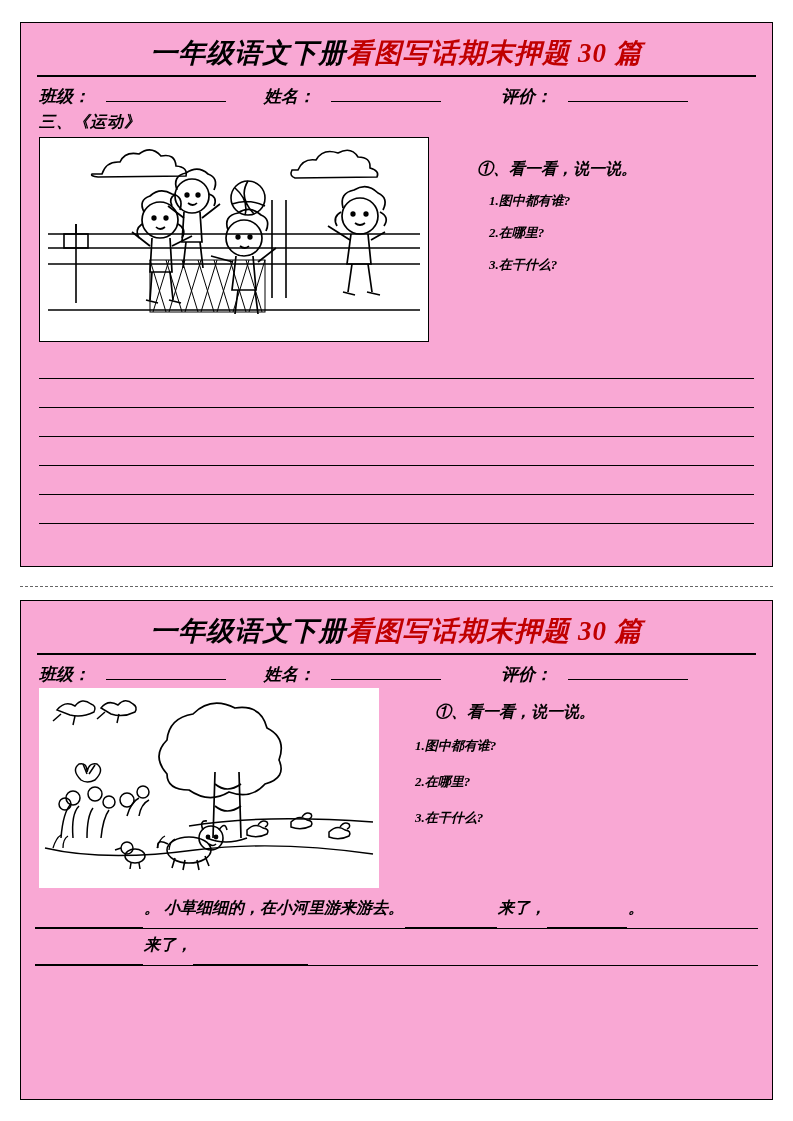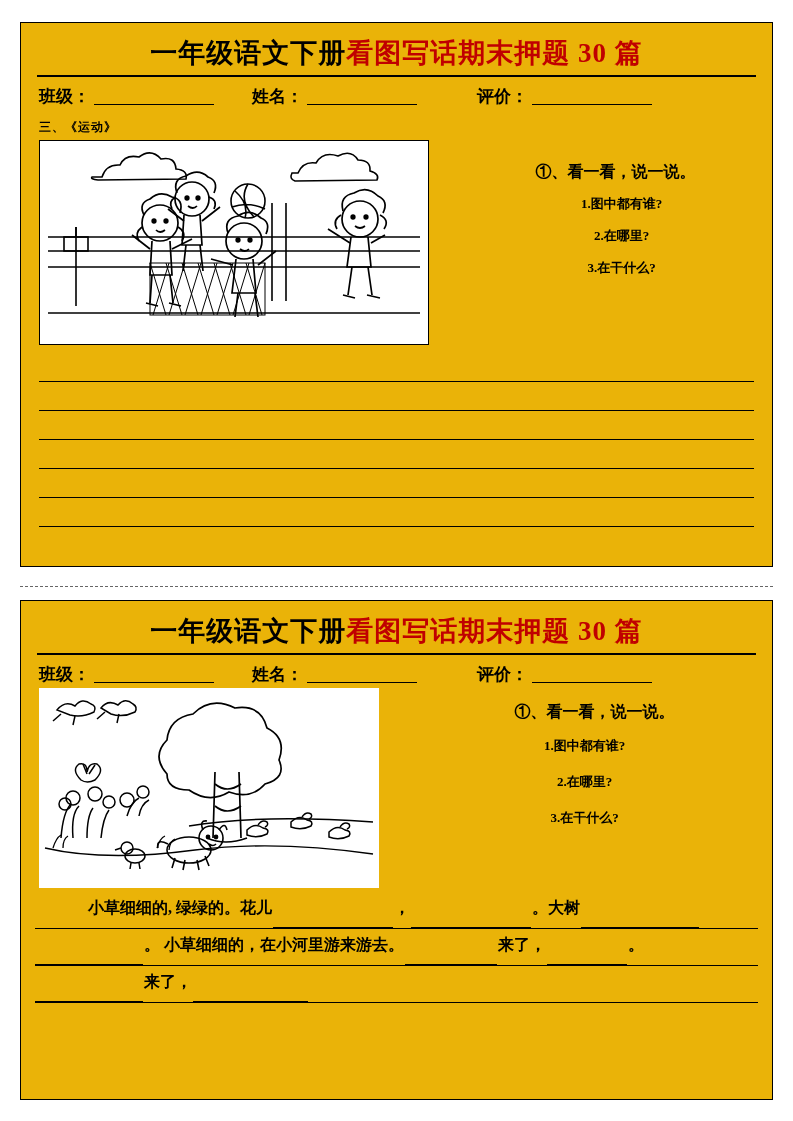--- a/index.html
+++ b/index.html
@@ -14,21 +14,22 @@
     color: #000;
     position: relative;
     overflow: hidden;
   }
   .page {
     position: absolute;
     left: 20px;
     width: 753px;
     border: 1px solid #000;
     box-sizing: border-box;
-    background: #eab308;
+    background: #f9a8d4;
+    font-style: italic;
   }
   #worksheet-1 { top: 22px; height: 545px; }
   #worksheet-2 { top: 600px; height: 500px; }
 
   
   .title-row {
     text-align: center;
     padding-top: 12px;
     padding-bottom: 4px;
     white-space: nowrap;
@@ -51,51 +52,50 @@
   }
 
   
   .meta-row {
     display: flex;
     align-items: flex-end;
     padding: 8px 18px 2px 18px;
     font-size: 17px;
     font-weight: bold;
   }
-  .meta-item { display: flex; align-items: center; }
+  .meta-item { display: flex; align-items: flex-start; gap: 12px; }
   .meta-label { white-space: nowrap; }
   .meta-blank {
     display: inline-block;
     border-bottom: 1px solid #000;
     height: 16px;
     margin-left: 4px;
   }
   .blank-class { width: 120px; }
   .blank-name { width: 110px; }
   .blank-eval { width: 120px; }
   .sp1 { width: 38px; }
   .sp2 { width: 60px; }
 
   
   .section-label {
     padding: 2px 0 4px 18px;
-    font-size: 12px;
+    font-size: 16px;
     font-weight: bold;
     letter-spacing: 1px;
-    margin-top: 7px;
   }
 
   
   .body-row {
     display: flex;
     align-items: flex-start;
     padding: 0 18px;
   }
   .pic-col { flex: 0 0 auto; }
-  .q-col { flex: 1 1 auto; padding-left: 14px; text-align: center; }
+  .q-col { flex: 1 1 auto; padding-left: 14px; }
 
   .picture-box {
     border: 1px solid #000;
     width: 390px;
     height: 205px;
     box-sizing: border-box;
     background: #fff;
   }
   .picture-plain {
     width: 340px;
@@ -406,29 +406,20 @@
     <div class="q-col">
       <div class="q-head q-head-2">①、看一看，说一说。</div>
       <div class="q-item q-item-2">1.图中都有谁?</div>
       <div class="q-item q-item-2">2.在哪里?</div>
       <div class="q-item q-item-2">3.在干什么?</div>
     </div>
   </div>
 
   <div class="fill-para">
     <div class="fill-line">
-      <span class="indent"></span>
-      <span class="txt">小草细细的, 绿绿的。花儿</span>
-      <span class="u u-a"></span>
-      <span class="txt">，</span>
-      <span class="u u-b"></span>
-      <span class="txt">。大树</span>
-      <span class="u u-c"></span>
-    </div>
-    <div class="fill-line">
       <span class="u u-d"></span>
       <span class="txt">。 小草细细的，在小河里游来游去。</span>
       <span class="u u-e"></span>
       <span class="txt">来了，</span>
       <span class="u u-f"></span>
       <span class="txt">。</span>
     </div>
     <div class="fill-line">
       <span class="u u-g"></span>
       <span class="txt">来了，</span>

